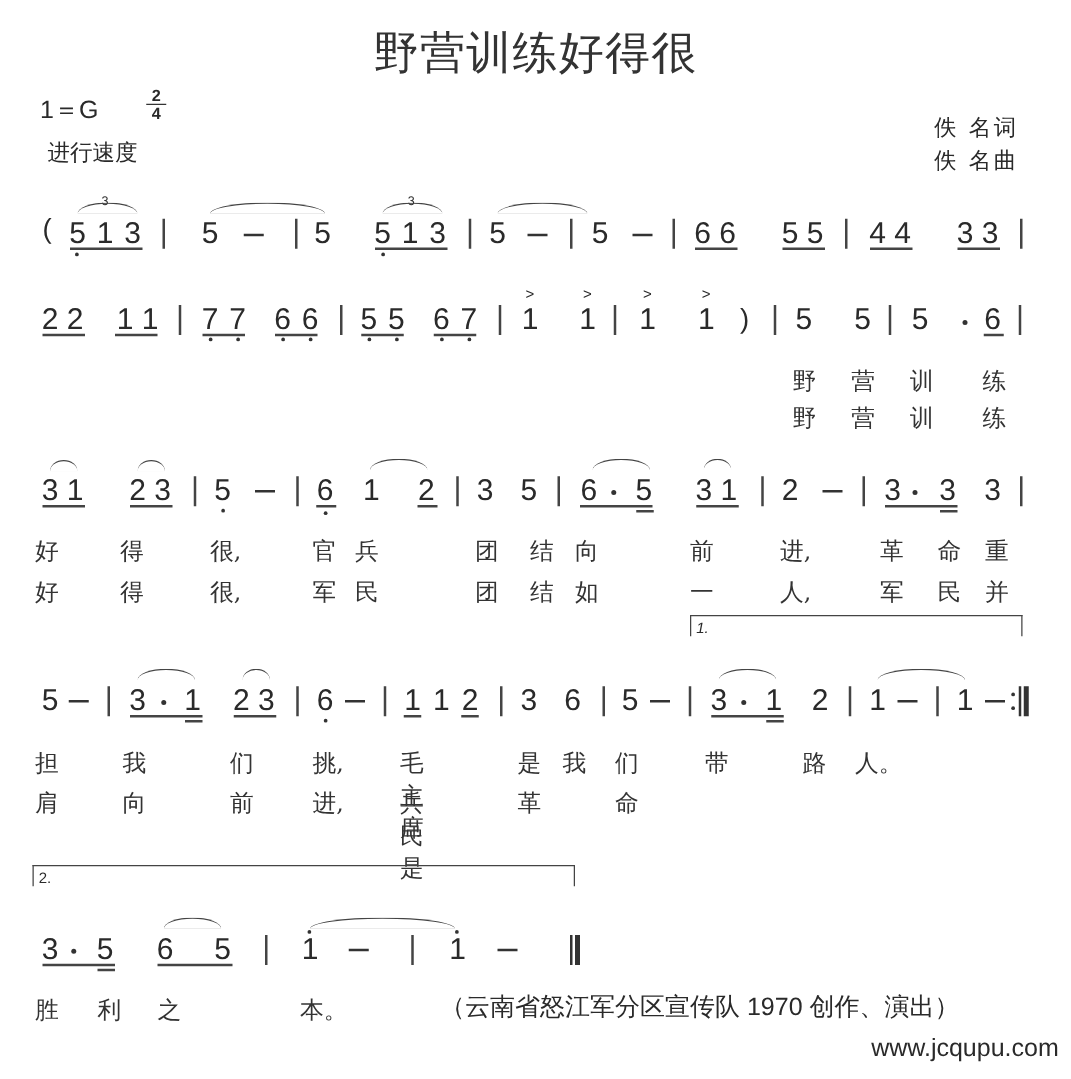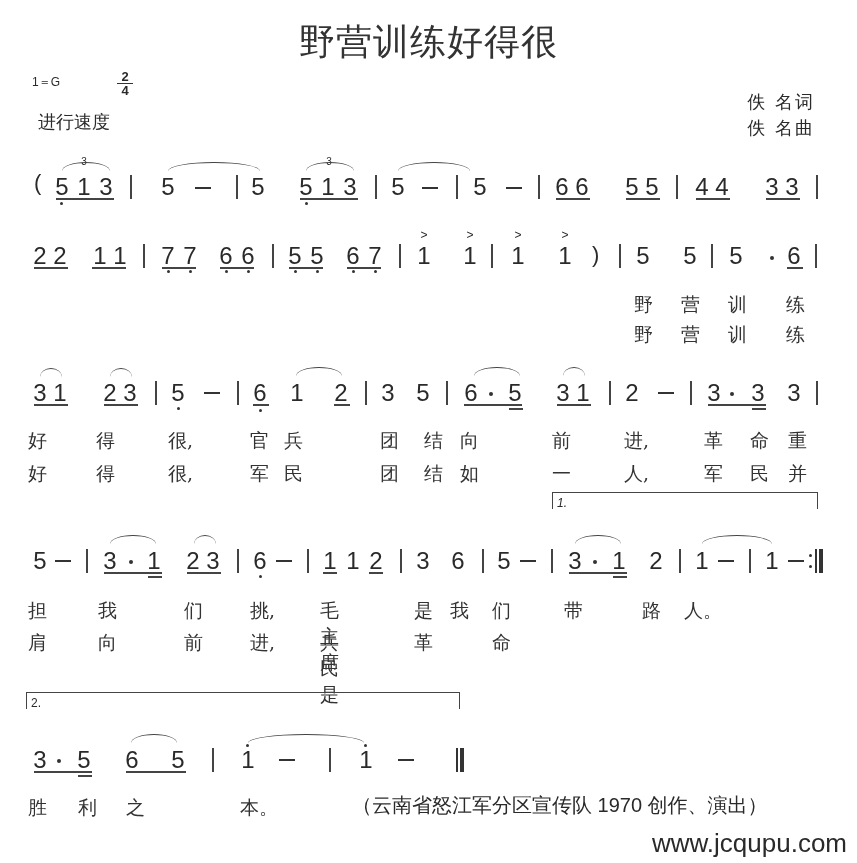--- a/index.html
+++ b/index.html
@@ -1,41 +1,41 @@
 <!DOCTYPE html>
 <html><head>
 <meta charset="utf-8">
 <style>
   html, body { margin:0; padding:0; background:#ffffff; }
   body { width:857px; height:863px; position:relative; overflow:hidden; color:#2a2a2a;
          font-family:"Liberation Sans", sans-serif; }
   .abs { position:absolute; }
   .title { left:0; width:857px; top:18px; text-align:center; font-size:36px; letter-spacing:1px;
            font-family:"DejaVu Sans", sans-serif; color:#333; }
-  .key { left:32px; top:74px; font-size:12px; }
+  .key { left:32px; top:74px; font-size:20px; }
   .timesig { left:117px; top:70px; width:16px; text-align:center; font-size:13px; font-weight:bold; line-height:13px; }
   .timesig .num { display:block; border-bottom:1.5px solid #333; }
   .tempo { left:38px; top:110px; font-size:18px; font-family:"DejaVu Serif", serif; }
   .credit { right:42px; font-size:18px; font-family:"DejaVu Serif", serif; letter-spacing:2px; }
   .note { position:absolute; font-size:24px; line-height:24px; width:16px; text-align:center; }
   .bar { position:absolute; width:2px; height:24px; background:#444; }
   .dash { position:absolute; width:16px; height:2px; background:#333; }
   .ul { position:absolute; height:1.5px; background:#444; }
   .ldot { position:absolute; width:3px; height:3px; border-radius:50%; background:#333; }
   .hdot { position:absolute; width:3px; height:3px; border-radius:50%; background:#333; }
   .mdot { position:absolute; width:4px; height:4px; border-radius:50%; background:#333; }
   .arc { position:absolute; border-top:1.5px solid #444; border-radius:50% 50% 0 0 / 100% 100% 0 0; height:8px; }
   .triplet { position:absolute; font-size:10px; width:12px; text-align:center; }
   .accent { position:absolute; font-size:12px; width:16px; text-align:center; }
   .paren { position:absolute; font-size:22px; }
   .lyric { position:absolute; font-size:19px; font-family:"DejaVu Serif", serif; color:#333; }
   .volta { position:absolute; border-top:1.5px solid #444; border-left:1.5px solid #444; border-right:1.5px solid #444; height:16px; }
   .volta span { font-size:12px; padding-left:4px; font-style:italic; }
   .footer { left:352px; top:792px; font-size:20px; }
-  .site { right:10px; top:828px; font-size:26px; }
+  .site { right:10px; top:828px; font-size:20px; }
   .final { position:absolute; width:4px; height:24px; background:#333; }
   .thin { position:absolute; width:1.5px; height:24px; background:#333; }
 </style>
 </head>
 <body>
 
 <div class="abs title">野营训练好得很</div>
 <div class="abs key">1＝G</div>
 <div class="abs timesig">
   <span class="num">2</span>

